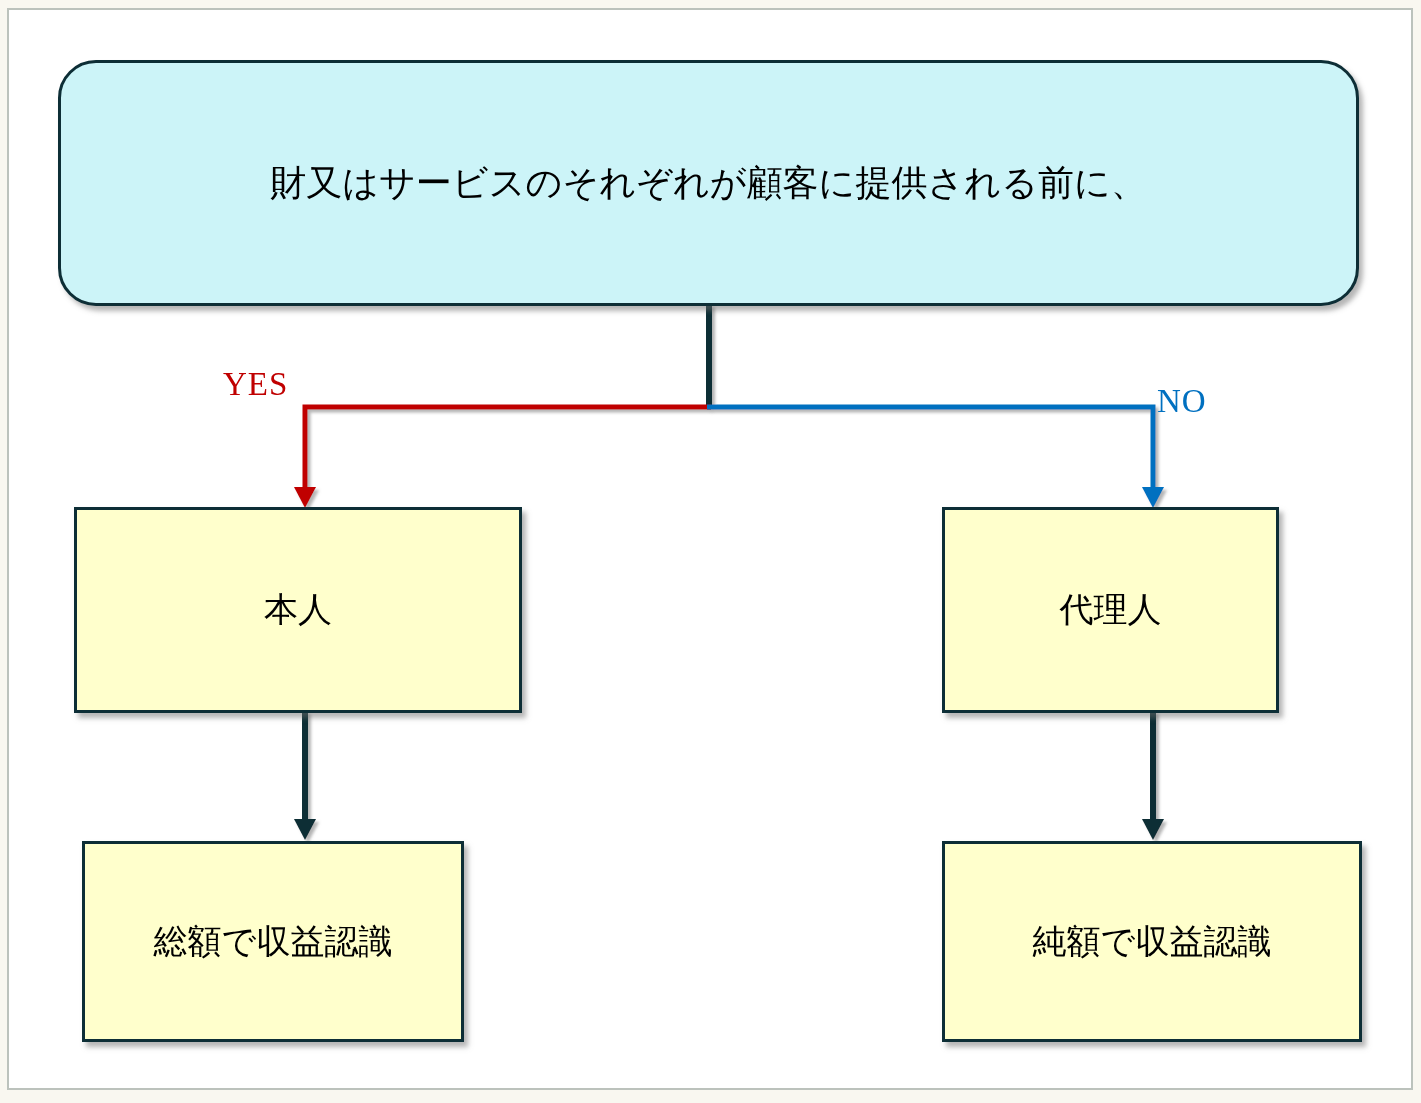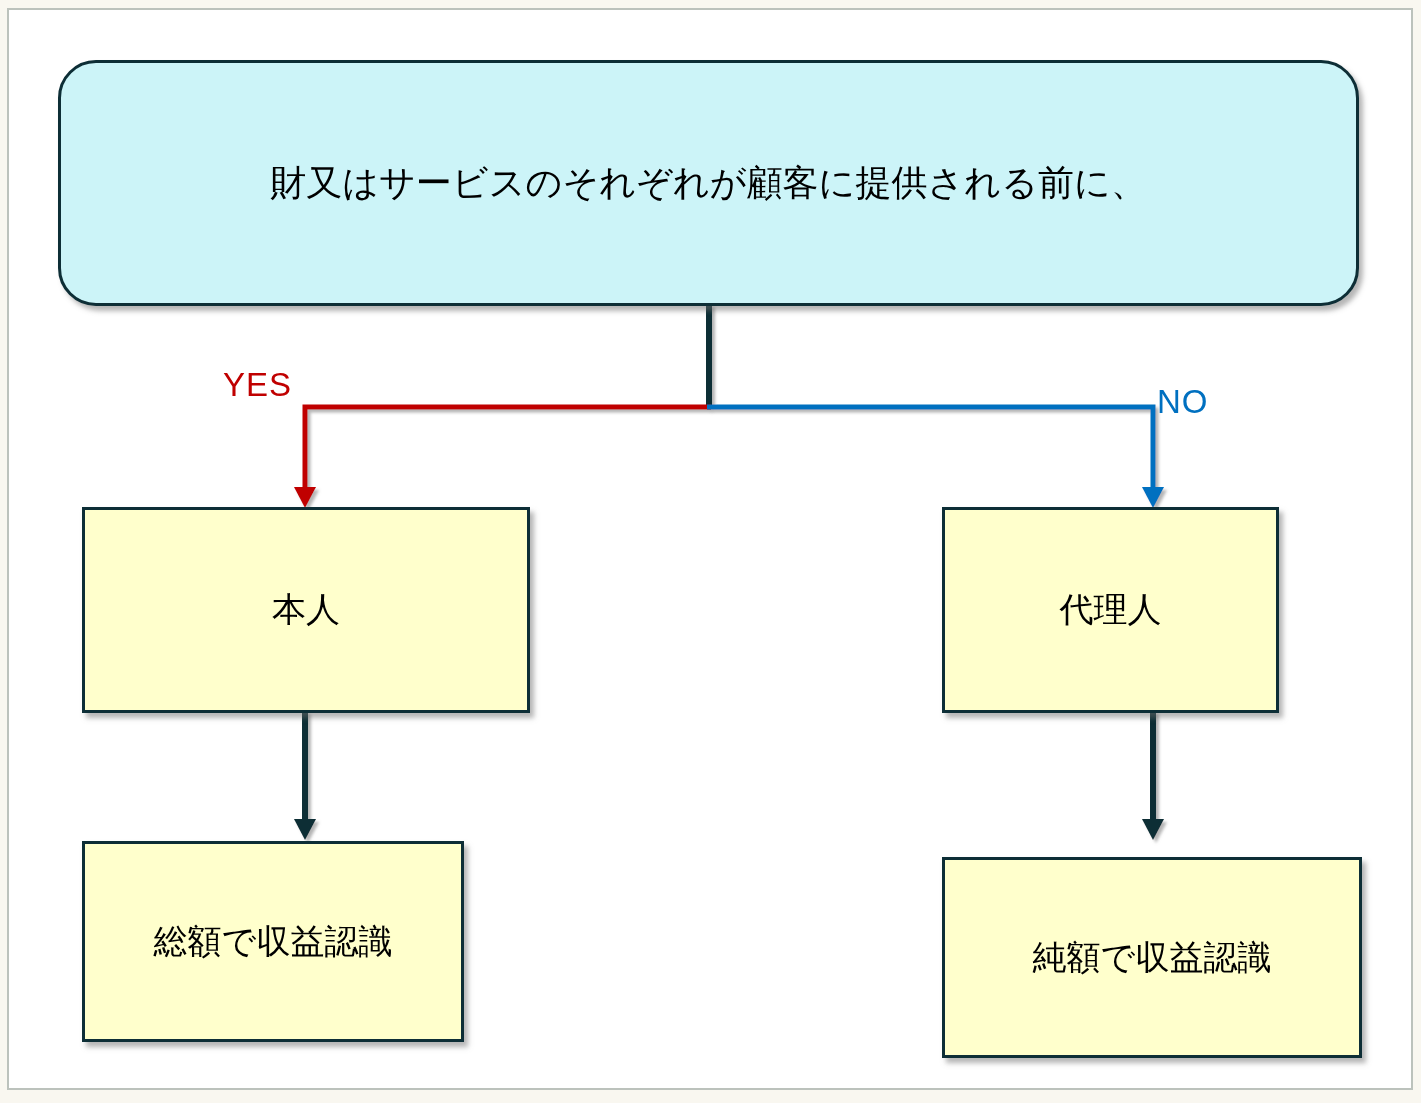--- a/index.html
+++ b/index.html
@@ -51,30 +51,31 @@
     border-radius: 38px;
     font-size: 36px;
     line-height: 50px;
     flex-direction: column;
   }
   .result-box {
     background: var(--result-fill, #ffffcc);
     border: 3px solid var(--connector-dark, #0d2e36);
     font-size: 34px;
   }
-  .box-principal { left: 82px;  top: 507px; width: 448px; height: 206px; }
+  .box-principal { left: 74px;  top: 507px; width: 448px; height: 206px; }
   .box-agent     { left: 942px; top: 507px; width: 337px; height: 206px; }
   .box-gross     { left: 82px;  top: 841px; width: 382px; height: 201px; }
-  .box-net       { left: 942px; top: 841px; width: 420px; height: 201px; margin-top: 16px; }
+  .box-net       { left: 942px; top: 841px; width: 420px; height: 201px; }
 
   .branch-label {
     position: absolute;
     font-size: 33px;
     font-weight: 400;
     letter-spacing: 1px;
+    font-family: Liberation Serif, serif;
   }
   .yes-label { left: 223px;  top: 366px; color: var(--yes-red, #c00000); }
   .no-label  { left: 1157px; top: 383px; color: var(--no-blue, #0070c0); }
 
   .stroke-dark { stroke: var(--connector-dark, #0d2e36); }
   .fill-dark   { fill:   var(--connector-dark, #0d2e36); }
   .stroke-red  { stroke: var(--yes-red, #c00000); }
   .fill-red    { fill:   var(--yes-red, #c00000); }
   .stroke-blue { stroke: var(--no-blue, #0070c0); }
   .fill-blue   { fill:   var(--no-blue, #0070c0); }

